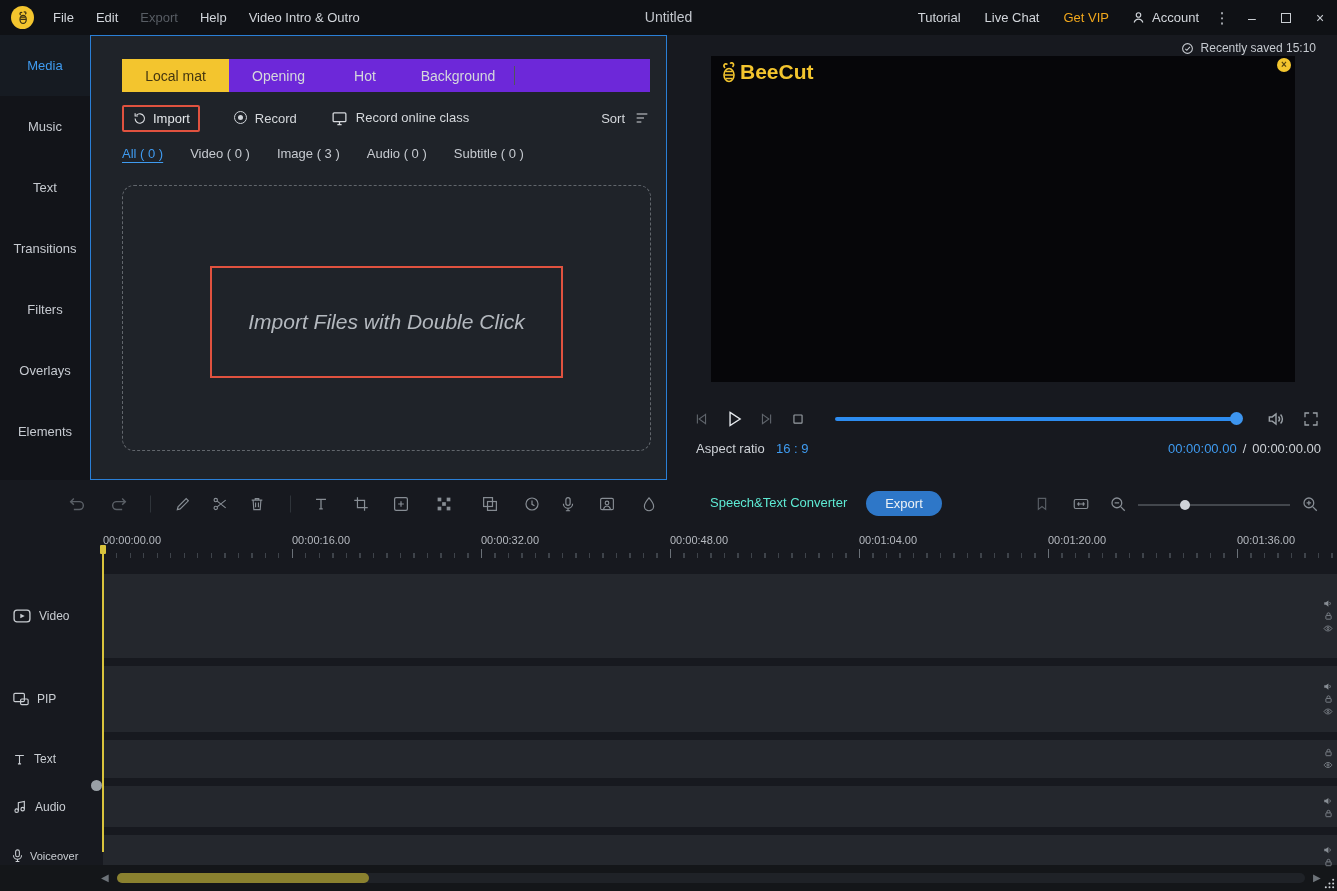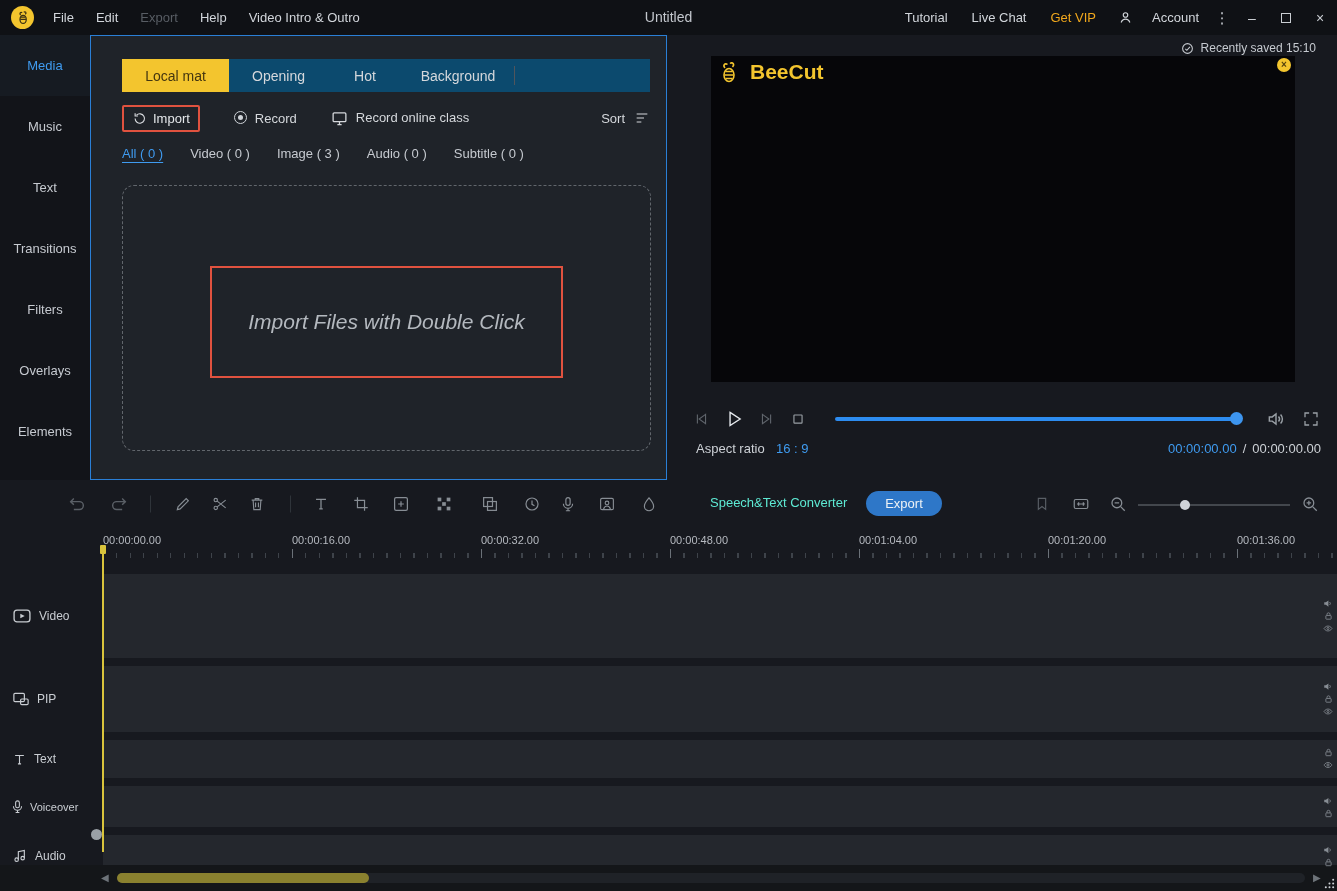--- a/index.html
+++ b/index.html
@@ -11,33 +11,33 @@
   
   .titlebar{position:absolute;top:0;left:0;width:100%;height:35px;background:#0f1115;display:flex;align-items:center;z-index:40}
   .logo{width:23px;height:23px;border-radius:50%;background:#f3c52e;margin:0 8px 0 11px;display:flex;align-items:center;justify-content:center;flex:none;color:#3a3013}
   .menus{display:flex;align-items:center}
   .menu-item{padding:4px 11px;color:#d2d6db;line-height:35px;cursor:default}
   .menu-item.disabled{color:#585d64}
   .tb-title{position:absolute;left:50%;transform:translateX(-50%);line-height:35px;font-size:14px;color:#c3c7cd}
   .tb-right{margin-left:auto;display:flex;align-items:center;height:100%}
   .tb-link{padding:0 12px;color:#d2d6db}
   .tb-link.vip{color:#f0a71c}
-  .account{display:flex;align-items:center;gap:19px;padding:0 10px;color:#d2d6db}
+  .account{display:flex;align-items:center;gap:6px;padding:0 10px;color:#d2d6db}
   .dots{width:26px;text-align:center;color:#c3c7cd;font-size:15px}
   .win-btn{width:34px;height:35px;display:flex;align-items:center;justify-content:center;color:#c9cdd2;font-size:14px}
   .maxbox{width:10px;height:10px;border:1px solid #c9cdd2}
 
   
   .sidebar{position:absolute;left:0;top:35px;width:90px;height:445px;background:#121419}
   .side-item{height:61px;display:flex;align-items:center;justify-content:center;color:#c6cad0}
   .side-item.active{color:#3f9bf0;background:#161b22}
 
   
   .media-panel{position:absolute;left:90px;top:35px;width:577px;height:445px;background:#1f2329;border:1px solid #2a7fd6}
-  .tabstrip{position:absolute;left:31px;top:23px;width:528px;height:33px;background:#0c4a6e;display:flex;align-items:stretch}
+  .tabstrip{position:absolute;left:31px;top:23px;width:528px;height:33px;background:#6d28d9;display:flex;align-items:stretch}
   .tab{display:flex;align-items:center;justify-content:center;font-size:14px;color:#d5d8dc}
   .tab.w1{width:107px}.tab.w2{width:99px}.tab.w3{width:74px}.tab.w4{width:112px}
   .tab.active{background:#f3c52e;color:#443610}
   .tab-divider{width:1px;background:#50555c;margin:7px 0}
   .actions-row{position:absolute;left:31px;top:68px;width:528px;height:28px;display:flex;align-items:center}
   .import-btn{display:flex;align-items:center;gap:6px;height:27px;padding:0 8px;border:2px solid #e0523f;background:none;
               color:#e4e7ea;font-size:13px;font-family:inherit;border-radius:2px}
   .mp-action{display:flex;align-items:flex-start;gap:8px;color:#d5d8dc;margin-left:34px}
   .rec-outer{width:13px;height:13px;border:1.5px solid #cfd3d8;border-radius:50%;position:relative}
   .rec-outer::after{content:"";position:absolute;left:50%;top:50%;width:5px;height:5px;margin:-2.5px 0 0 -2.5px;background:#cfd3d8;border-radius:50%}
@@ -47,21 +47,21 @@
   .filter.active{color:#3f9bf0;text-decoration:underline;text-underline-offset:4px}
   .dropzone{position:absolute;left:31px;top:149px;width:529px;height:266px;border:1px dashed #61666c;border-radius:12px;
             display:flex;align-items:center;justify-content:center}
   .drop-highlight{width:353px;height:112px;border:2px solid #e0523f;display:flex;align-items:center;justify-content:center;margin-top:8px}
   .drop-text{font-size:21px;font-style:italic;color:#b4b9bf}
 
   
   .preview-panel{position:absolute;left:667px;top:35px;width:670px;height:445px}
   .saved-status{position:absolute;top:6px;right:21px;display:flex;align-items:center;gap:7px;font-size:12px;color:#c6cad0}
   .video-area{position:absolute;left:44px;top:21px;width:584px;height:326px;background:#060609}
-  .watermark{position:absolute;left:5px;top:4px;display:flex;align-items:center;gap:10px;color:#f3c52e;font-size:21px;font-weight:700}
+  .watermark{position:absolute;left:5px;top:4px;display:flex;align-items:center;gap:0;color:#f3c52e;font-size:21px;font-weight:700}
   .wm-close{position:absolute;top:2px;right:4px;width:14px;height:14px;border-radius:50%;background:#f3c52e;color:#53420e;
             font-size:10px;line-height:13px;text-align:center;font-weight:700}
   .transport{position:absolute;left:0;top:369px;width:100%;height:30px}
   .tr-btn{position:absolute;top:50%;transform:translate(-50%,-50%);color:#9aa0a6}
   .tr-btn.dim{color:#5f646b}
   .tr-btn.play{color:#e4e8ec}
   .seek{position:absolute;left:168px;top:13px;width:405px;height:4px;background:#2d8cf0;border-radius:2px}
   .seek-handle{position:absolute;right:-3px;top:-5px;width:13px;height:13px;border-radius:50%;background:#3d95ef}
   .info-row{position:absolute;left:0;top:406px;width:100%;height:20px}
   .aspect-label{position:absolute;left:29px;color:#cdd1d6}
@@ -481,51 +481,51 @@
             <rect x="5" y="10.5" width="14" height="10" rx="1.5"></rect>
             <path d="M8 10.5V7.5a4 4 0 0 1 8 0v3"></path>
           </svg>
         <svg width="10" height="10" viewBox="0 0 24 24" fill="none" stroke="currentColor" stroke-width="2">
             <path d="M2.5 12S6 6 12 6s9.5 6 9.5 6-3.5 6-9.5 6S2.5 12 2.5 12z"></path>
             <circle cx="12" cy="12" r="2.6"></circle>
           </svg>
       </div>
     </div>
 
-    <div class="track-row t-voice">
-      <div class="lane"></div>
-      <div class="track-head">
-        <svg width="15" height="15" viewBox="0 0 24 24" fill="none" stroke="currentColor" stroke-width="1.7">
-            <rect x="9" y="3" width="6" height="11" rx="3"></rect>
-            <path d="M5.5 11.5a6.5 6.5 0 0 0 13 0M12 18v3.5M9 21.5h6"></path>
-          </svg>
-        <span>Voiceover</span>
-      </div>
-      <div class="track-mini">
-        <svg width="10" height="10" viewBox="0 0 24 24" fill="currentColor">
-            <path d="M3 9v6h4l6 4.5v-15L7 9H3z"></path>
-            <path d="M16 8.5a5 5 0 0 1 0 7" stroke="currentColor" stroke-width="2" fill="none"></path>
-          </svg>
-        <svg width="9" height="9" viewBox="0 0 24 24" fill="none" stroke="currentColor" stroke-width="2.2">
-            <rect x="5" y="10.5" width="14" height="10" rx="1.5"></rect>
-            <path d="M8 10.5V7.5a4 4 0 0 1 8 0v3"></path>
-          </svg>
-      </div>
-    </div>
-
     <div class="track-row t-audio">
       <div class="vol-knob"></div>
       <div class="lane"></div>
       <div class="track-head">
         <svg width="16" height="16" viewBox="0 0 24 24" fill="none" stroke="currentColor" stroke-width="1.7">
             <path d="M9.5 17.5V5.5l9-1.8V15"></path>
             <circle cx="7" cy="17.5" r="2.6"></circle>
             <circle cx="16" cy="15.2" r="2.6"></circle>
           </svg>
         <span>Audio</span>
+      </div>
+      <div class="track-mini">
+        <svg width="10" height="10" viewBox="0 0 24 24" fill="currentColor">
+            <path d="M3 9v6h4l6 4.5v-15L7 9H3z"></path>
+            <path d="M16 8.5a5 5 0 0 1 0 7" stroke="currentColor" stroke-width="2" fill="none"></path>
+          </svg>
+        <svg width="9" height="9" viewBox="0 0 24 24" fill="none" stroke="currentColor" stroke-width="2.2">
+            <rect x="5" y="10.5" width="14" height="10" rx="1.5"></rect>
+            <path d="M8 10.5V7.5a4 4 0 0 1 8 0v3"></path>
+          </svg>
+      </div>
+    </div>
+
+    <div class="track-row t-voice">
+      <div class="lane"></div>
+      <div class="track-head">
+        <svg width="15" height="15" viewBox="0 0 24 24" fill="none" stroke="currentColor" stroke-width="1.7">
+            <rect x="9" y="3" width="6" height="11" rx="3"></rect>
+            <path d="M5.5 11.5a6.5 6.5 0 0 0 13 0M12 18v3.5M9 21.5h6"></path>
+          </svg>
+        <span>Voiceover</span>
       </div>
       <div class="track-mini">
         <svg width="10" height="10" viewBox="0 0 24 24" fill="currentColor">
             <path d="M3 9v6h4l6 4.5v-15L7 9H3z"></path>
             <path d="M16 8.5a5 5 0 0 1 0 7" stroke="currentColor" stroke-width="2" fill="none"></path>
           </svg>
         <svg width="9" height="9" viewBox="0 0 24 24" fill="none" stroke="currentColor" stroke-width="2.2">
             <rect x="5" y="10.5" width="14" height="10" rx="1.5"></rect>
             <path d="M8 10.5V7.5a4 4 0 0 1 8 0v3"></path>
           </svg>

